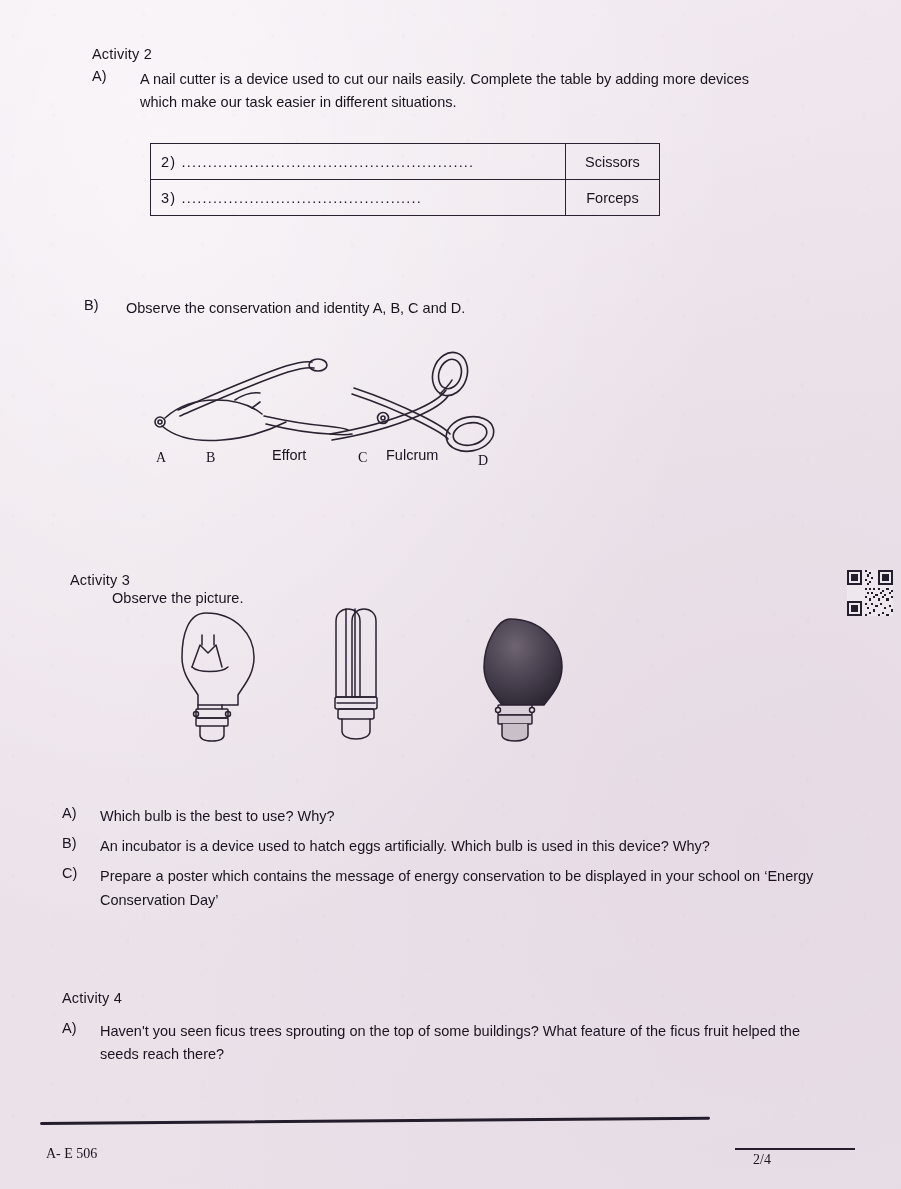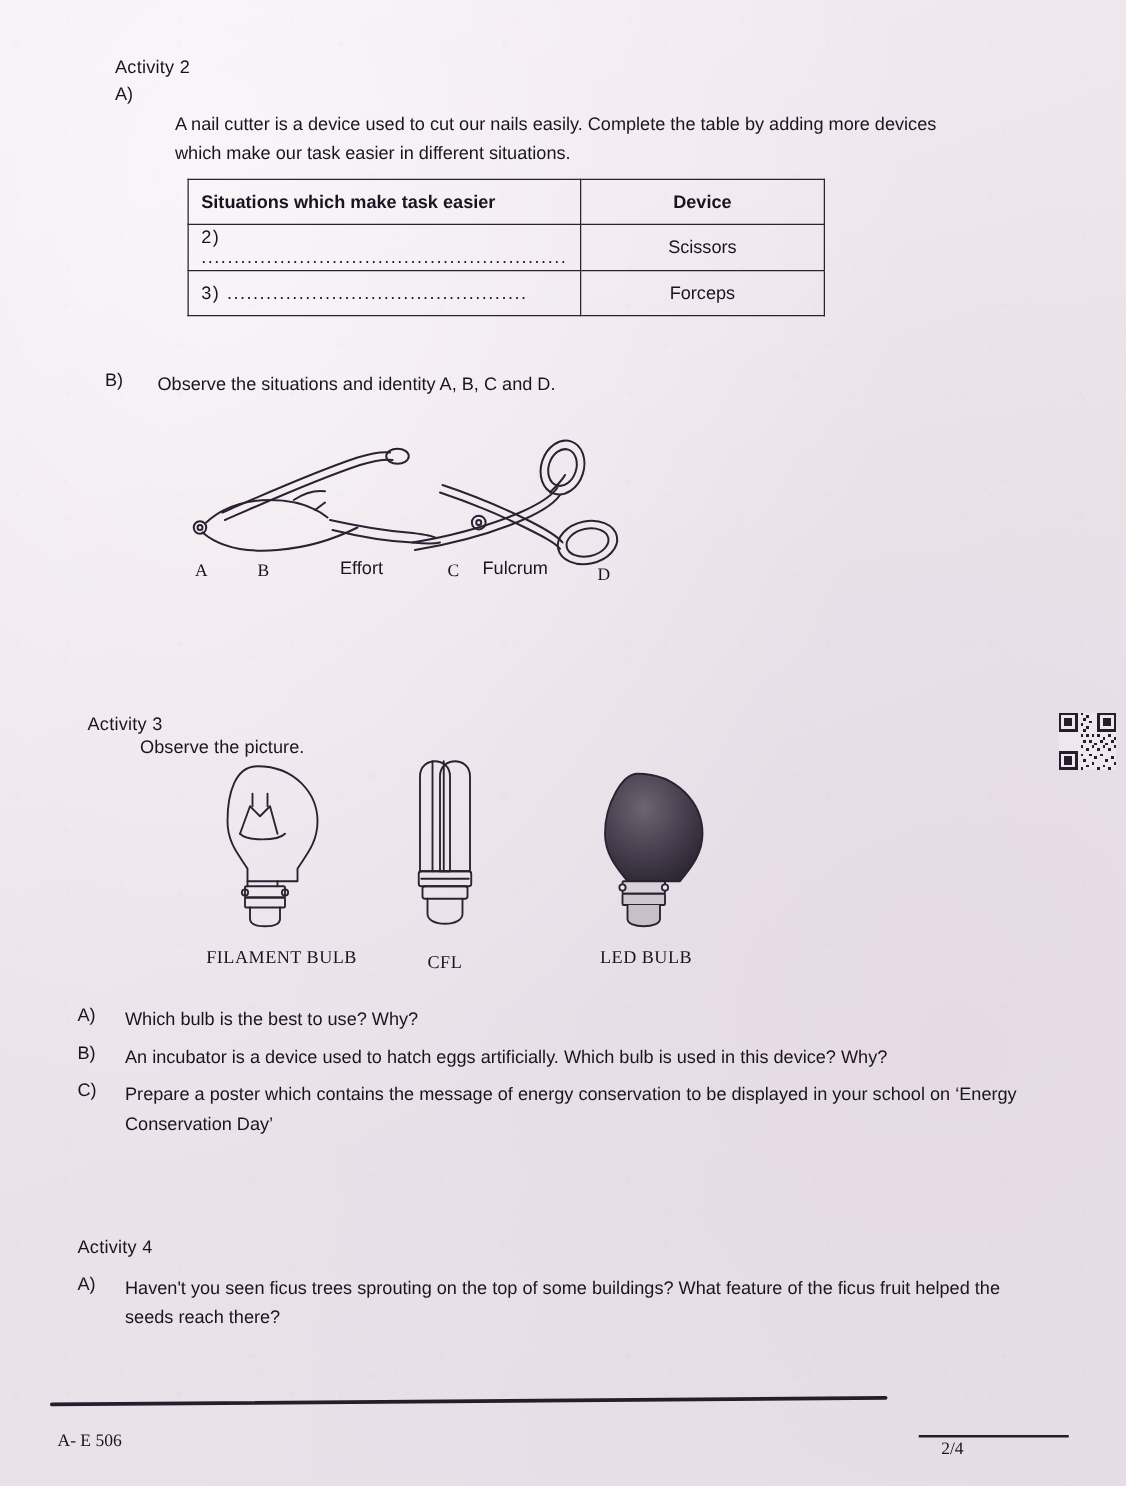--- a/index.html
+++ b/index.html
@@ -64,21 +64,21 @@
   }
   .item .txt {
     flex: 1;
     font-size: 14.5px;
     line-height: 1.6;
   }
 
   
   #activity2-title { position: absolute; left: 92px;  top: 46px; }
   #activity2-a     { position: absolute; left: 92px;  top: 68px; width: 680px; }
-  #activity2-a .txt { padding-left: 6px; margin-top: 21px; }
+  #activity2-a .txt { padding-left: 6px; }
 
   
   #devices-table {
     position: absolute;
     left: 150px;
     top: 143px;
     width: 510px;
     border-collapse: collapse;
     background: transparent;
   }
@@ -222,38 +222,34 @@
 
   <div class="hdr" id="activity2-title">Activity 2</div>
 
   <div class="item" id="activity2-a">
     <div class="lbl">A)</div>
     <div class="txt">A nail cutter is a device used to cut our nails easily. Complete the  table by adding more devices which make our task easier in different situations.</div>
   </div>
 
   <table id="devices-table">
     <tbody>
-        <tr>
-      <th class="col-a">Situations which make task easier</th>
-      <th class="col-b center">Device</th>
-    </tr>
     <tr>
       <td class="dots">2) ........................................................</td>
       <td class="center">Scissors</td>
     </tr>
     <tr>
       <td class="dots">3) ..............................................</td>
       <td class="center">Forceps</td>
     </tr>
   </tbody>
     </table>
 
   <div class="item" id="activity2-b">
     <div class="lbl">B)</div>
-    <div class="txt">Observe the situations and identity A, B, C and D.</div>
+    <div class="txt">Observe the conservation and identity A, B, C and D.</div>
   </div>
 
   <svg id="tools-figure" viewBox="0 0 420 150">
     <g fill="none" stroke="#2a2230" stroke-width="1.6" stroke-linecap="round" stroke-linejoin="round">
 
       <path d="M38 80 C70 66 110 48 146 36 C156 33 166 31 172 32"></path>
       <path d="M40 86 C72 72 112 54 148 42 C158 39 168 37 174 38"></path>
       <ellipse cx="178" cy="35" rx="9" ry="6"></ellipse>
 
       <path d="M25 88 C38 76 56 70 76 70 C96 70 112 76 122 84"></path>
@@ -326,25 +322,20 @@
       </defs>
       <path d="M352 14 C384 14 404 38 404 62 C404 80 392 92 386 100 L344 100 C338 92 326 80 326 62 C326 38 340 14 352 14 Z" transform="translate(8,0)" fill="url(#ledshade)" stroke="#2a2230"></path>
       <rect x="348" y="100" width="34" height="10" rx="1" fill="#d9d0d9"></rect>
       <rect x="348" y="110" width="34" height="9" rx="1" fill="#cfc5cf"></rect>
       <path d="M352 119 L352 130 C352 134 358 136 365 136 C372 136 378 134 378 130 L378 119" fill="#c9bfc9"></path>
       <circle cx="348" cy="105" r="2.5" fill="#efe7ee"></circle>
       <circle cx="382" cy="105" r="2.5" fill="#efe7ee"></circle>
     </g>
   </svg>
 
-  <div id="bulb-captions">
-    <span class="cap-1">FILAMENT  BULB</span>
-    <span class="cap-2">CFL</span>
-    <span class="cap-3">LED  BULB</span>
-  </div>
 
   <div id="activity3-items">
     <div class="item">
       <div class="lbl">A)</div>
       <div class="txt">Which bulb is the best to use? Why?</div>
     </div>
     <div class="item">
       <div class="lbl">B)</div>
       <div class="txt">An incubator is a device used to hatch eggs artificially. Which  bulb is used in this device? Why?</div>
     </div>

